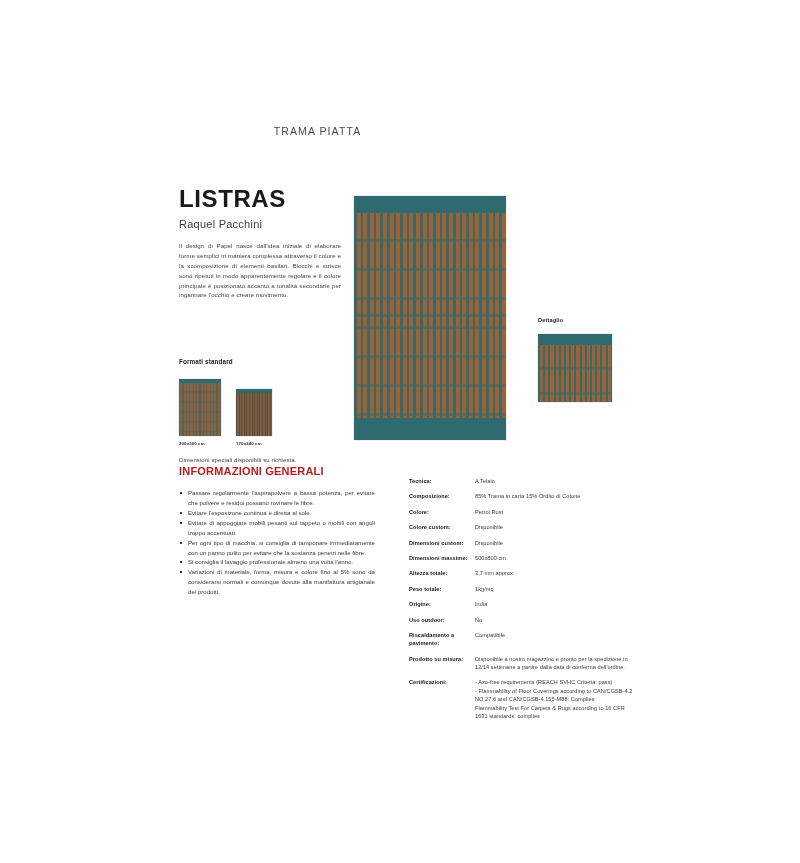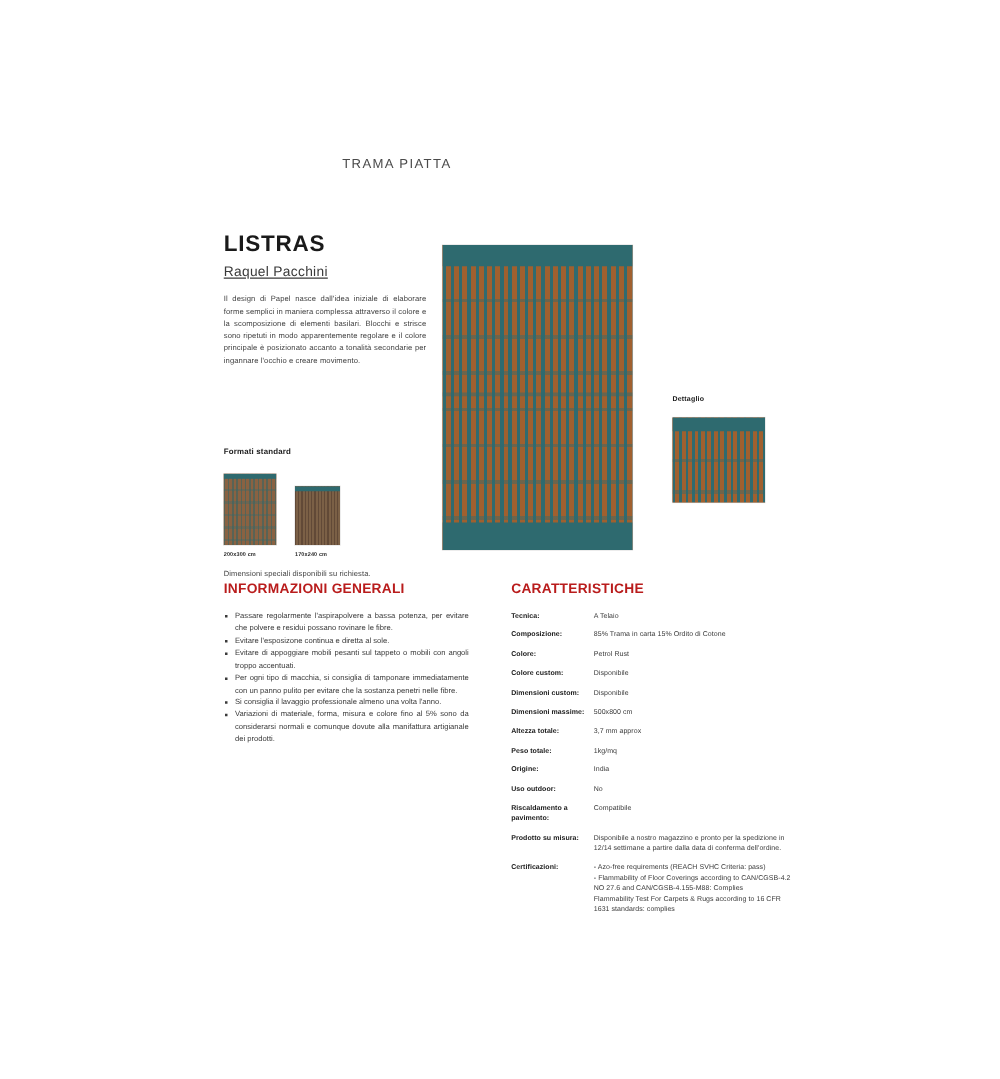--- a/index.html
+++ b/index.html
@@ -32,34 +32,33 @@
 
   
   .left-col {
     position: absolute;
     left: 179px;
     top: 186px;
     width: 162px;
   }
 
   .product-title {
-    font-size: 18px;
+    font-size: 24px;
     font-weight: 700;
     letter-spacing: 0.6px;
     line-height: 1.05;
     color: #1a1a1a;
   }
 
   .designer-name {
     margin-top: 7px;
     font-size: 11px;
     font-weight: 400;
     color: #3a3a3a;
     letter-spacing: 0.25px;
-    text-decoration: underline;
   }
 
   .description {
     margin-top: 11px;
     font-size: 6.1px;
     line-height: 1.62;
     text-align: justify;
     color: #3f3f3f;
     letter-spacing: 0.08px;
   }
@@ -334,21 +333,20 @@
       <li>Passare regolarmente l'aspirapolvere a bassa potenza, per  evitare che polvere e residui possano rovinare le fibre.</li>
       <li>Evitare l'esposizone continua e diretta al sole.</li>
       <li>Evitare di appoggiare mobili pesanti sul tappeto o mobili con angoli troppo accentuati.</li>
       <li>Per ogni tipo di macchia, si consiglia di tamponare immediatamente con un panno pulito per evitare che la sostanza penetri nelle fibre.</li>
       <li>Si consiglia il lavaggio professionale almeno una volta l'anno.</li>
       <li>Variazioni di materiale, forma, misura e colore fino al 5% sono da considerarsi normali e comunque dovute alla manifattura artigianale dei prodotti.</li>
     </ul>
 </div>
 
 <div class="characteristics">
-  <div class="section-heading">CARATTERISTICHE</div>
   <table class="spec-table">
     <tbody>
         <tr>
           <td class="k">Tecnica:</td>
           <td class="v">A Telaio</td>
         </tr>
         <tr>
           <td class="k">Composizione:</td>
           <td class="v">85% Trama in carta 15% Ordito di Cotone</td>
         </tr>

